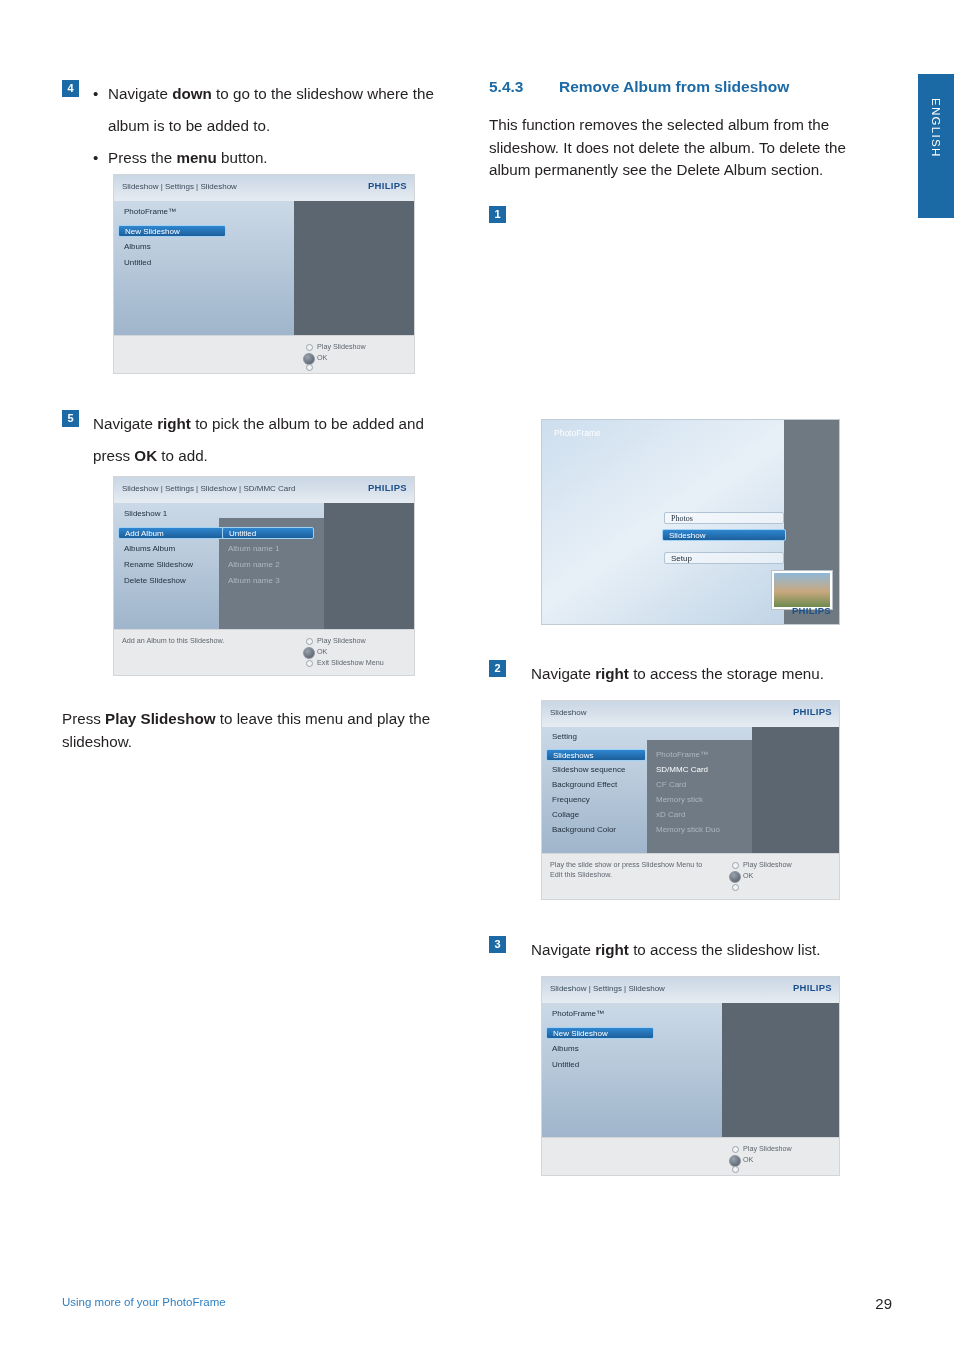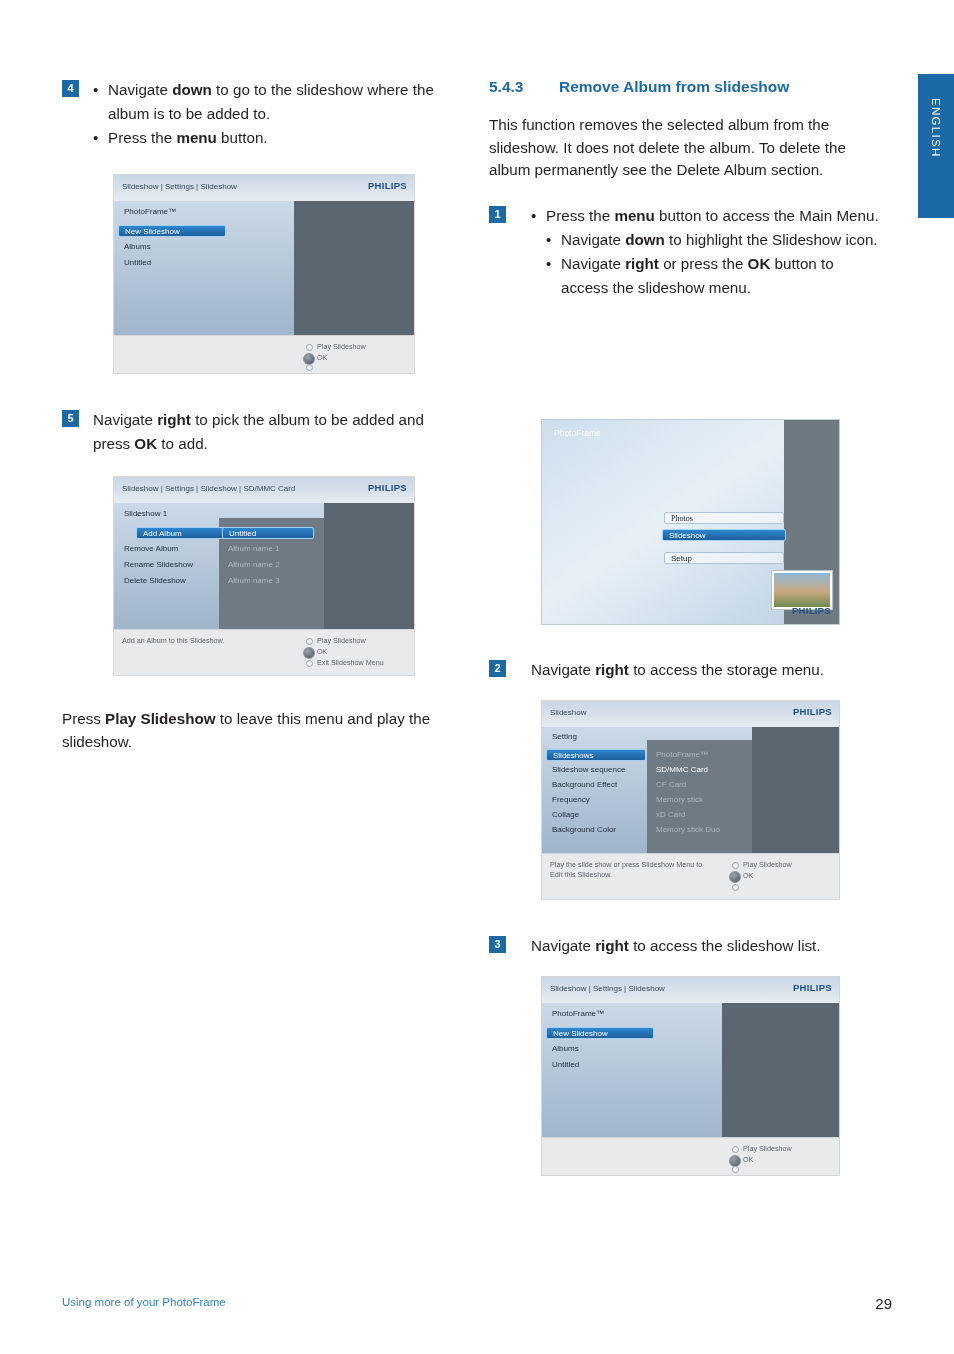--- a/index.html
+++ b/index.html
@@ -64,21 +64,21 @@
     background: #1b6aa5;
     color: #ffffff;
     font-size: 11px;
     line-height: 17px;
     text-align: center;
     font-weight: bold;
   }
   .step-body {
     margin-left: 31px;
     font-size: 15.2px;
-    line-height: 24px;
+    line-height: 32px;
     color: #231f20;
   }
   .bullets {
     list-style: none;
     margin: 0;
     padding: 0;
   }
   .bullets li {
     position: relative;
     padding-left: 15px;
@@ -287,22 +287,22 @@
 
   <div class="screen" style="position:absolute; left:51px; top:398px; width:302px; height:200px;">
     <div class="scr-title">
       <div class="t">Slideshow | Settings | Slideshow | SD/MMC Card</div>
       <div class="scr-logo">PHILIPS</div>
     </div>
     <div class="scr-body" style="top:26px; bottom:45px;">
       <div class="panel-dark" style="left:210px; top:0; right:0; bottom:0;"></div>
       <div class="panel-dark" style="left:105px; top:15px; width:105px; bottom:0; background:#6f7a85;"></div>
       <div class="menu-item" style="left:4px; top:5px;">Slideshow 1</div>
-      <div class="menu-item sel" style="left:22px; top:24px; width:108px;">Add Album</div>
-      <div class="menu-item" style="left:4px; top:40px;">Remove Album</div>
+      <div class="menu-item sel" style="left:4px; top:24px; width:108px;">Add Album</div>
+      <div class="menu-item" style="left:4px; top:40px;">Albums Album</div>
       <div class="menu-item" style="left:4px; top:56px;">Rename Slideshow</div>
       <div class="menu-item" style="left:4px; top:72px;">Delete Slideshow</div>
       <div class="menu-item sel" style="left:108px; top:24px; width:92px;">Untitled</div>
       <div class="menu-item dim" style="left:108px; top:40px;">Album name 1</div>
       <div class="menu-item dim" style="left:108px; top:56px;">Album name 2</div>
       <div class="menu-item dim" style="left:108px; top:72px;">Album name 3</div>
     </div>
     <div class="scr-foot" style="height:45px;">
       <div class="foot-text" style="left:8px; top:6px;">Add an Album to this Slideshow.</div>
       <div class="dot-o" style="left:192px; top:8px;"></div>
@@ -324,29 +324,20 @@
 
   <div class="sec-head">
     <span class="num">5.4.3</span>
     <span>Remove Album from slideshow</span>
   </div>
 
   <div class="para" style="margin-bottom:22px;">This function removes the selected album from the slideshow. It does not delete the album. To delete the album permanently see the Delete Album section.</div>
 
   <div class="step">
     <div class="step-num">1</div>
-    <div class="step-body" style="margin-left:42px;">
-      <ul class="bullets">
-        <li>Press the <b>menu</b> button to access the Main Menu.</li>
-      </ul>
-      <ul class="sub-bullets">
-        <li>Navigate <b>down</b> to highlight the Slideshow icon.</li>
-        <li>Navigate <b>right</b> or press the <b>OK</b> button to access the slideshow menu.</li>
-      </ul>
-    </div>
   </div>
 
   <div class="screen" style="position:absolute; left:52px; top:341px; width:299px; height:206px; background:linear-gradient(135deg,#cfe0ef,#eaf2f8); border-color:#c3ccd6;">
     <div style="position:absolute; inset:0; background:linear-gradient(to bottom right,#cddeee 0%,#e8f0f7 45%,#b9cfe3 100%);"></div>
     <div class="panel-dark" style="left:242px; top:0; right:0; bottom:0; background:#6e7982;"></div>
     <div class="menu-item" style="left:6px; top:7px; color:#ffffff; font-size:8.5px;">PhotoFrame</div>
     <div class="menu-item" style="left:122px; top:92px; width:120px; background:rgba(255,255,255,0.5); border:1px solid #b0c4d6; box-sizing:border-box; border-radius:2px;font-family:Liberation Serif, serif;">Photos</div>
     <div class="menu-item sel" style="left:120px; top:109px; width:124px;">Slideshow</div>
     <div class="menu-item" style="left:122px; top:132px; width:120px; background:rgba(255,255,255,0.5); border:1px solid #b0c4d6; box-sizing:border-box; border-radius:2px;">Setup</div>
     <div class="thumb-frame" style="left:229px; top:150px; width:62px; height:40px;">

